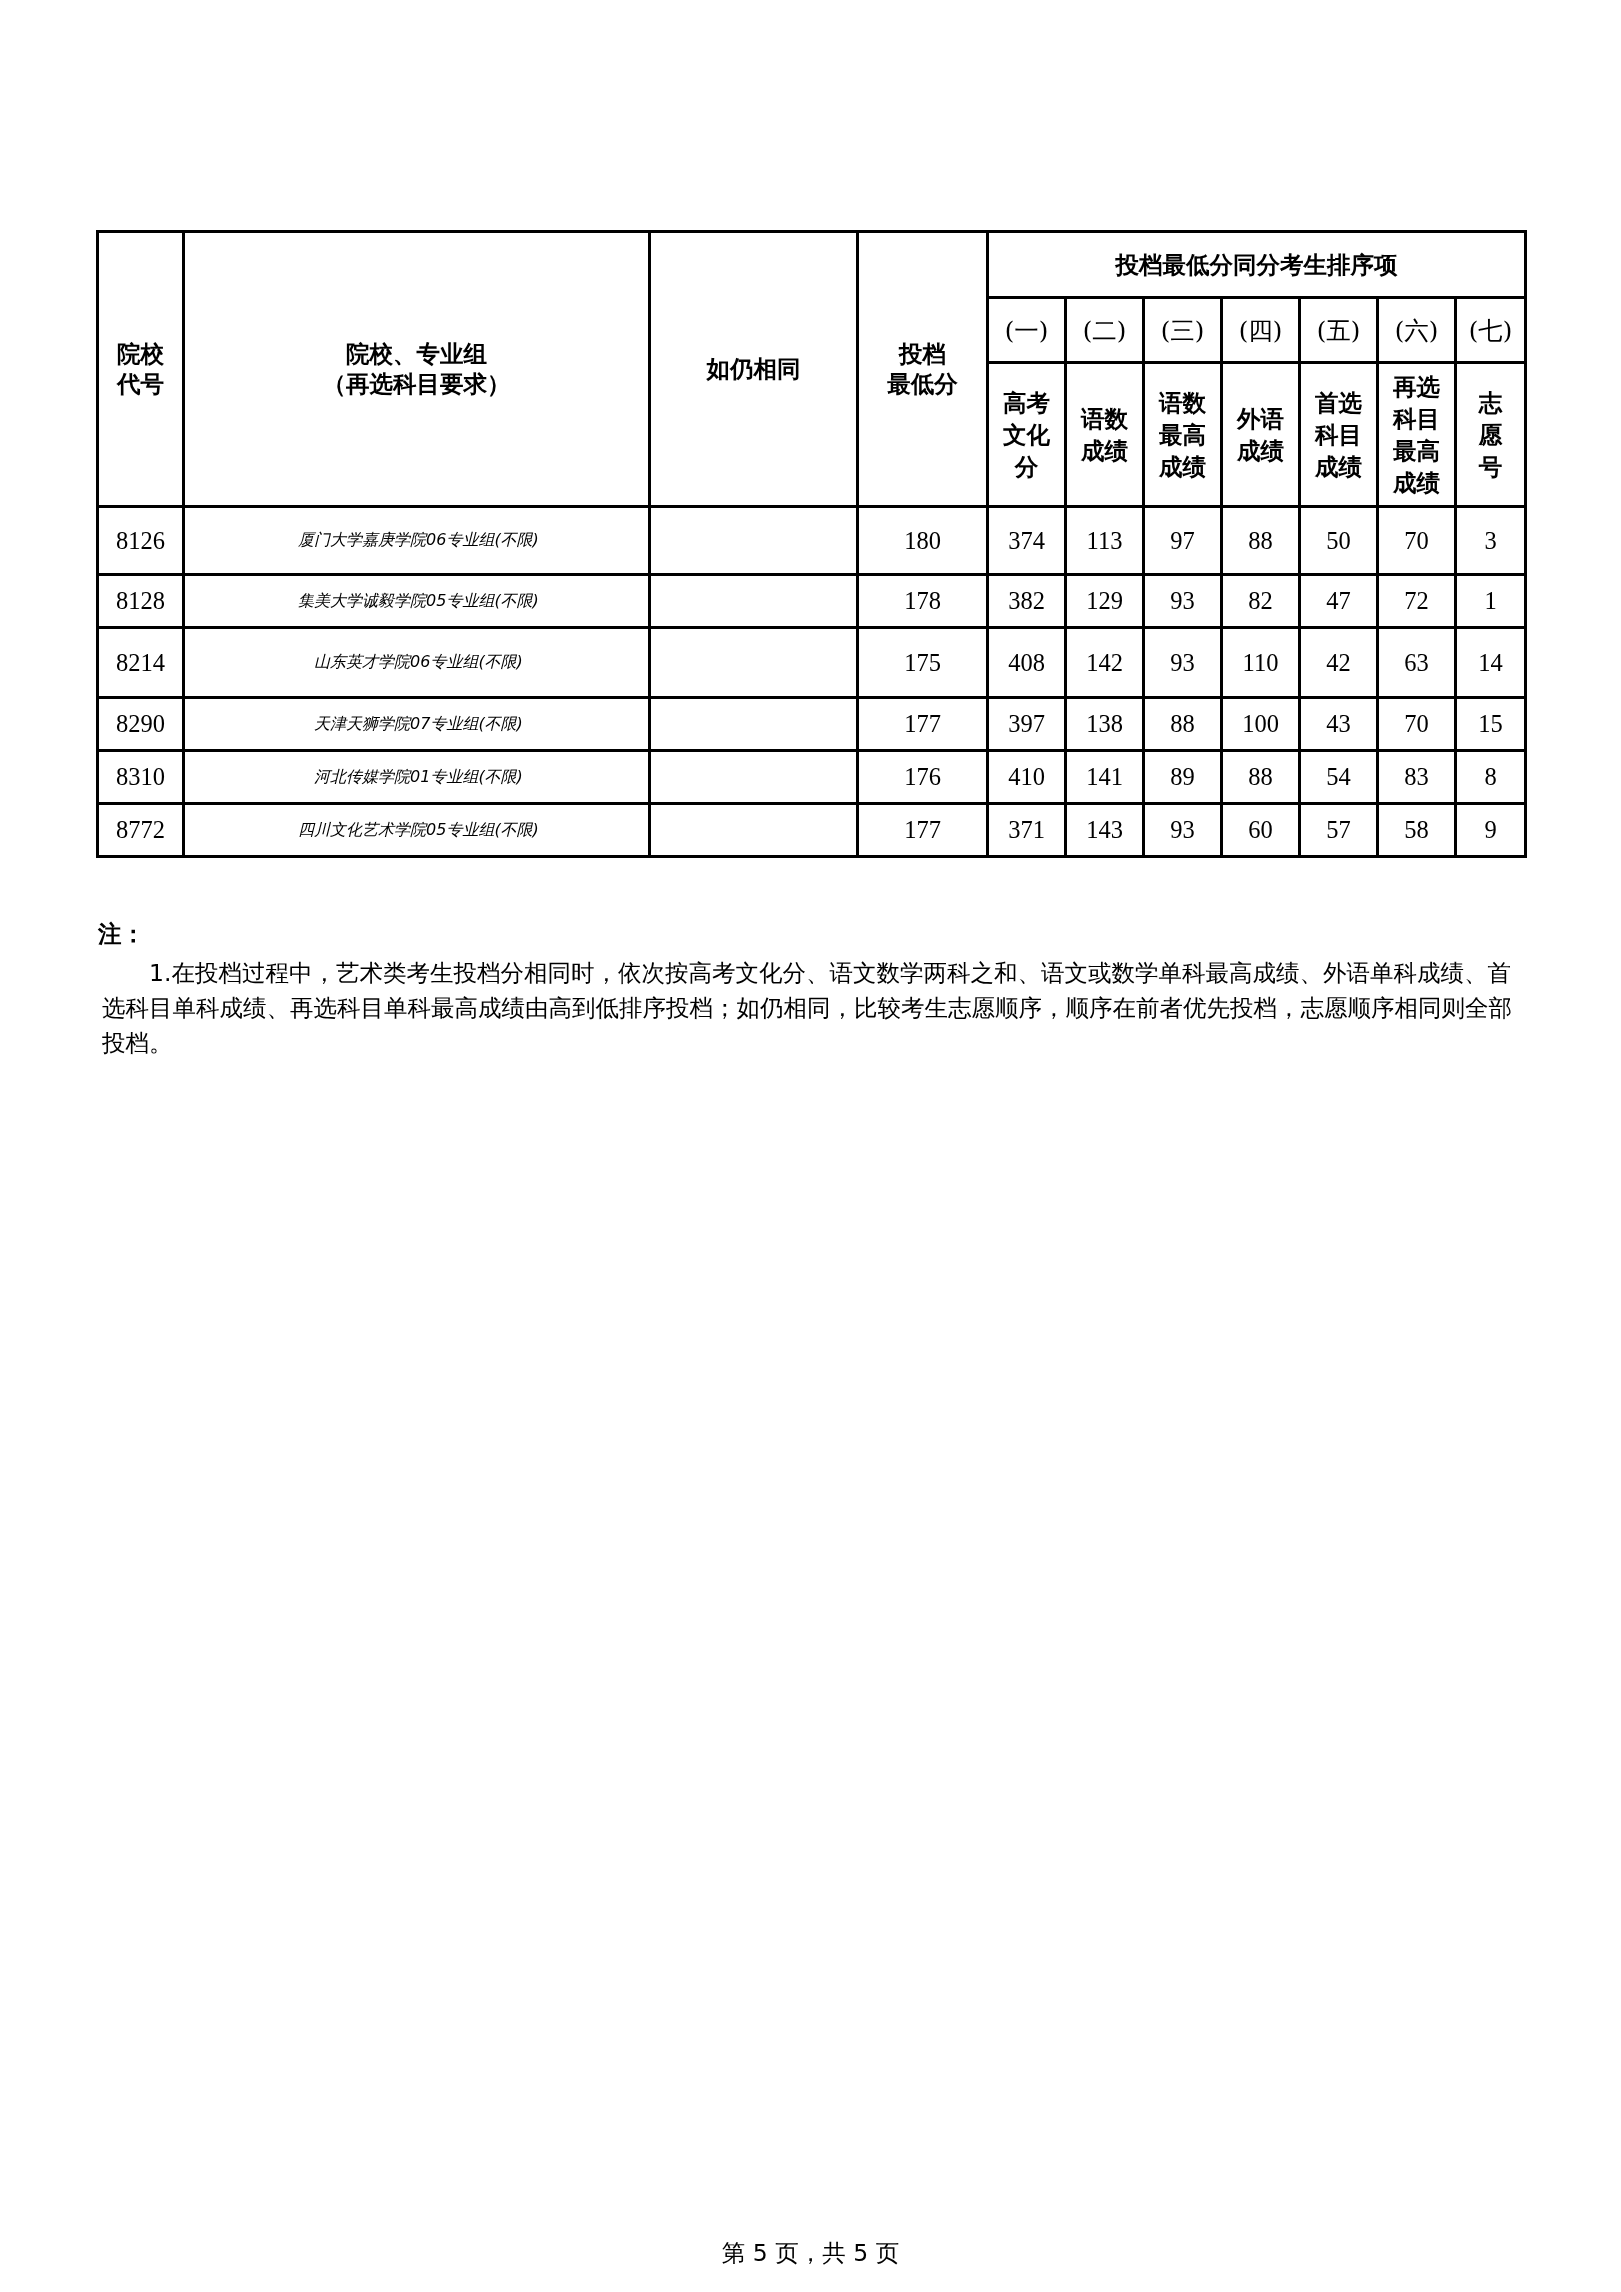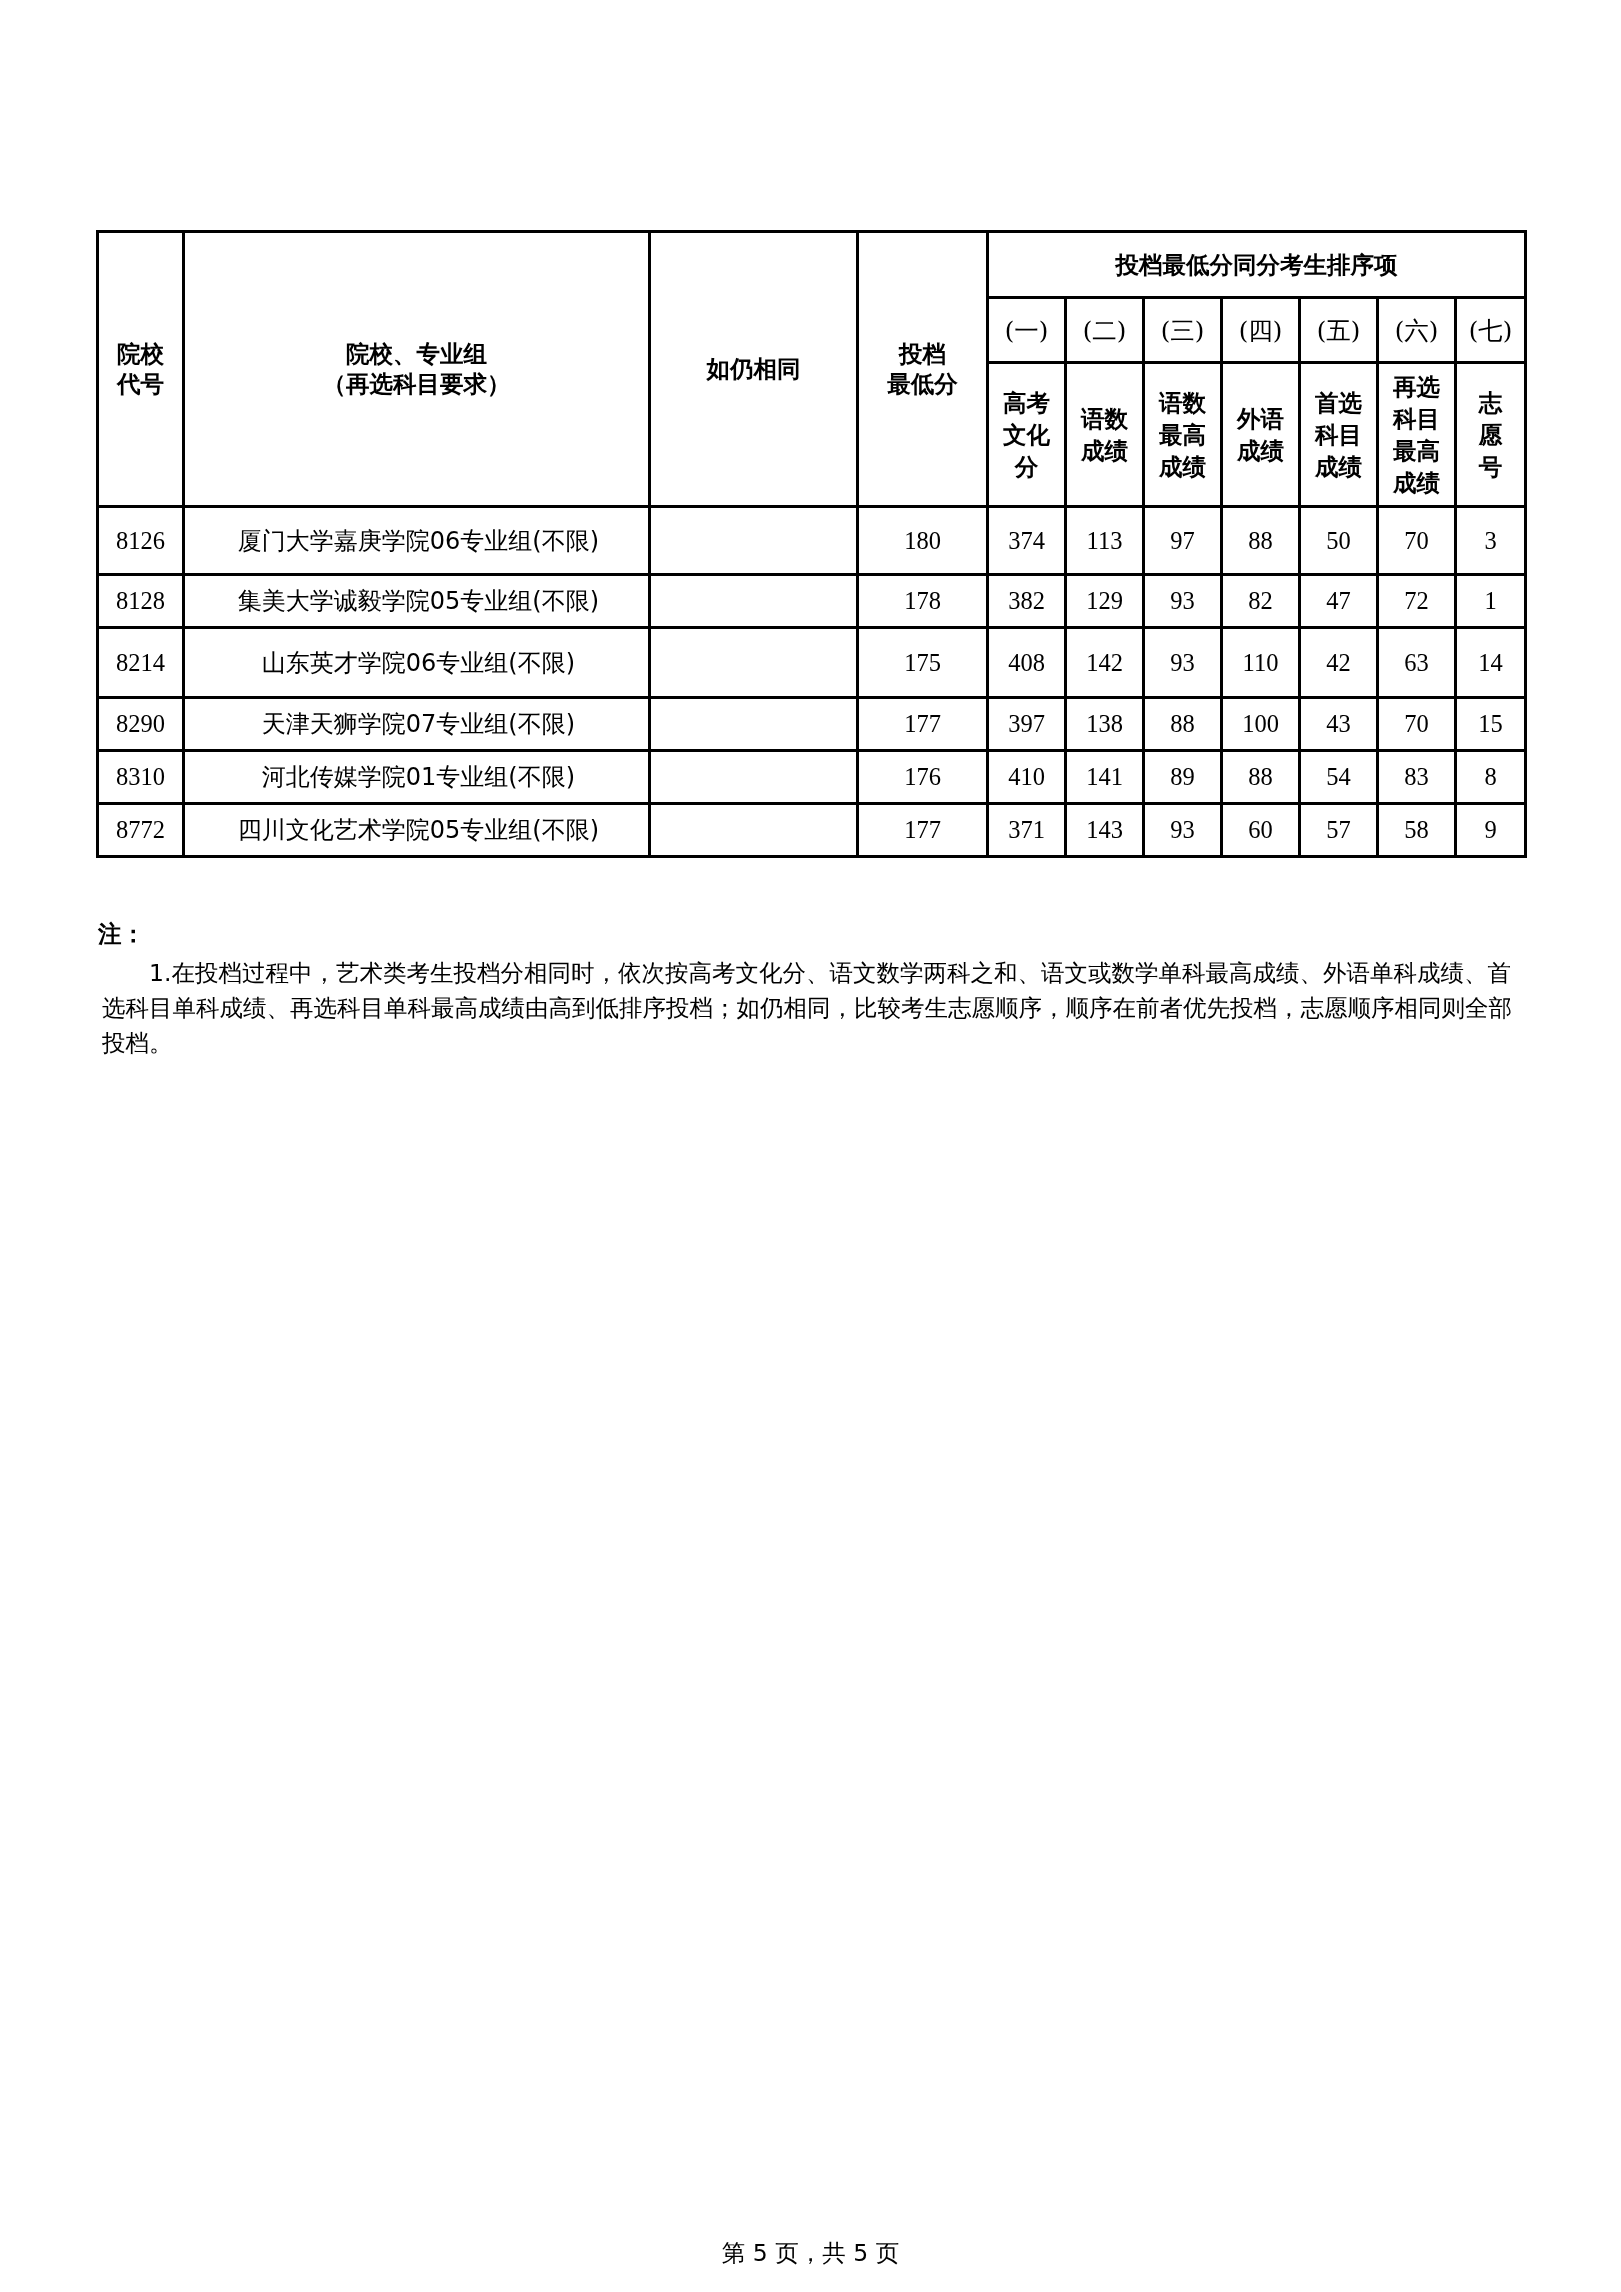--- a/index.html
+++ b/index.html
@@ -4,21 +4,21 @@
 <style>
   html, body { margin:0; padding:0; background:#ffffff; }
   body { width:1621px; height:2293px; position:relative; overflow:hidden;
          font-family:"DejaVu Serif","Liberation Serif",serif; color:#000; }
   .tbl { position:absolute; left:96px; top:230px; border-collapse:collapse; table-layout:fixed; }
   .tbl td { border:3.9px solid #000; padding:0; text-align:center; vertical-align:middle; box-sizing:border-box; }
   .hd { font-family:Liberation Serif, serif; font-weight:bold; font-size:23.5px; line-height:30px; }
   .hd-main { font-size:23.5px; }
   .roman { font-family:"DejaVu Serif","Liberation Serif",serif; font-size:24.5px; font-weight:normal; }
   .sub { font-size:23.5px; line-height:32px; }
-  .name { text-align:left; padding-left:3.9px !important; font-family:"DejaVu Sans","Liberation Sans",sans-serif; font-size:24px; white-space:nowrap; }
+  .name { text-align:left; padding-left:3.9px !important; font-family:"DejaVu Sans","Liberation Sans",sans-serif; font-size:16px; white-space:nowrap;font-style:italic; }
   .num { font-family:"Liberation Serif","DejaVu Serif",serif; font-size:24.5px; }
   .notes { position:absolute; left:98px; top:917px; width:1431px;
            font-family:"DejaVu Sans","Liberation Sans",sans-serif; font-size:23.5px; line-height:35px; }
   .notes .title { font-weight:bold; font-size:23.5px; }
   .notes p { margin:4px; text-indent:47px; }
   .footer { position:absolute; left:0; width:1621px; top:2237px; text-align:center;
             font-family:"DejaVu Sans","Liberation Sans",sans-serif; font-size:23.5px; }
 </style>
 </head>
 <body>

